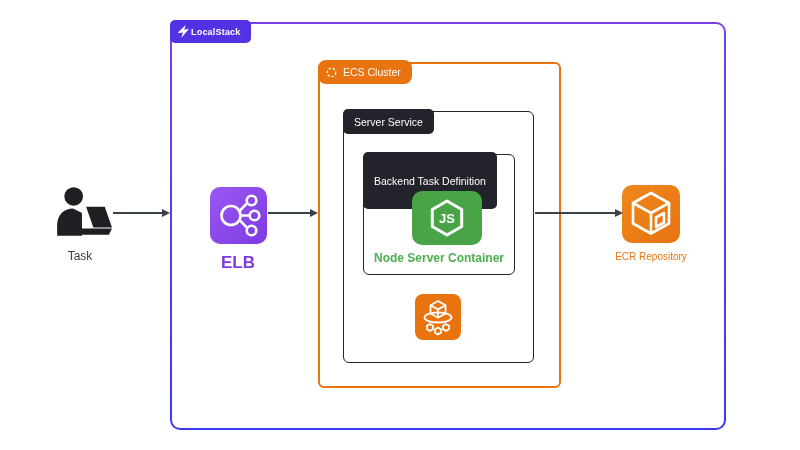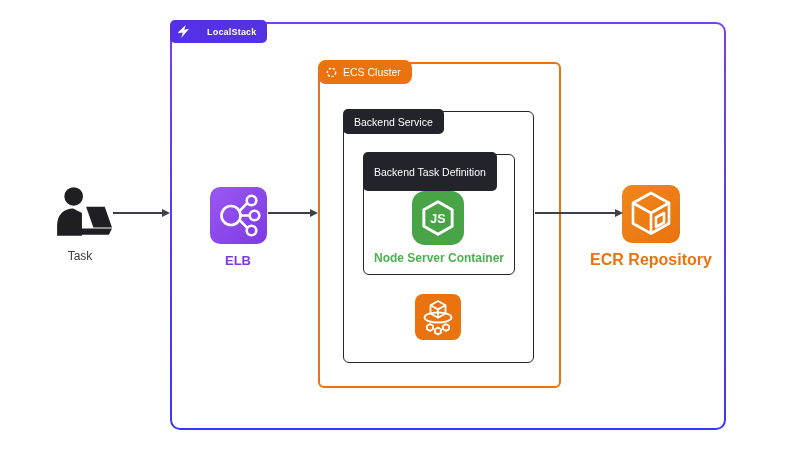--- a/index.html
+++ b/index.html
@@ -9,53 +9,53 @@
     -webkit-font-smoothing:antialiased;
   }
   .abs{position:absolute;}
 
   
   .ls-box{left:170px;top:22px;width:556px;height:408px;border-radius:10px;
     background:linear-gradient(180deg,var(--localstack-border-top,#7a3fe8),var(--localstack-border-bottom,#3a39f0));}
   .ls-box-inner{position:absolute;inset:2px;background:#fff;border-radius:8px;}
 
   .badge{display:flex;align-items:center;color:#fff;white-space:nowrap;}
-  .ls-badge{left:170px;top:20px;height:23px;padding:0 10px 0 7px;gap:17px;
+  .ls-badge{left:170px;top:20px;height:23px;padding:0 10px 0 7px;gap:1px;
     background:var(--localstack-badge,#5431e4);border-radius:5px;font-size:9px;font-weight:bold;letter-spacing:.2px;}
 
   
   .ecs-box{left:318px;top:62px;width:243px;height:326px;border:2px solid var(--orange,#e8730f);border-radius:6px;box-sizing:border-box;}
   .ecs-badge{left:318px;top:60px;height:24px;padding:0 11px 0 8px;gap:6px;
     background:var(--orange,#e8730f);border-radius:8px;font-size:10.5px;font-weight:500;}
 
   
   .svc-box{left:343px;top:111px;width:191px;height:252px;border:1.5px solid var(--dark-border,#23262e);border-radius:6px;box-sizing:border-box;}
   .svc-badge{left:343px;top:109px;height:25px;padding:0 11px;
     background:var(--badge-dark,#23232b);border-radius:5px;font-size:10.5px;font-weight:500;}
 
   
   .task-box{left:363px;top:154px;width:152px;height:121px;border:1.5px solid var(--dark-border,#23262e);border-radius:6px;box-sizing:border-box;}
-  .task-badge{left:363px;top:152px;height:25px;padding:7px 11px;
+  .task-badge{left:363px;top:152px;height:25px;padding:16px 11px;
     background:var(--badge-dark,#23232b);border-radius:5px;font-size:10.5px;font-weight:500;justify-content:center;}
 
   
   .icon-tile{display:flex;align-items:center;justify-content:center;border-radius:10px;}
-  .node-icon{left:412px;top:191px;width:52px;height:54px;background:var(--node-green,#48a447);border-radius:13px;}
+  .node-icon{left:412px;top:191px;width:70px;height:54px;background:var(--node-green,#48a447);}
   .ecssvc-icon{left:415px;top:294px;width:46px;height:46px;background:var(--orange,#e8730f);border-radius:8px;}
   .elb-icon{left:210px;top:187px;width:57px;height:57px;
     background:linear-gradient(135deg,var(--elb-purple-light,#9a58f2),var(--elb-purple,#7e3ae2));}
   .ecr-icon{left:622px;top:185px;width:58px;height:58px;
     background:linear-gradient(135deg,#f0871c,var(--orange,#e8730f));}
 
   
   .lbl{text-align:center;white-space:nowrap;}
   .user-lbl{left:40px;top:249px;width:80px;font-size:12px;font-weight:500;color:var(--label-gray,#3c3c40);}
-  .elb-lbl{left:194px;top:253px;width:88px;font-size:13px;font-weight:600;color:var(--elb-purple,#7e3ae2);}
+  .elb-lbl{left:194px;top:253px;width:88px;font-size:17px;font-weight:600;color:var(--elb-purple,#7e3ae2);}
   .node-lbl{left:363px;top:251px;width:152px;font-size:12px;font-weight:600;color:var(--node-label-green,#4caf50);}
-  .ecr-lbl{left:586px;top:251px;width:130px;font-size:16px;font-weight:700;color:var(--orange,#e8730f);}
+  .ecr-lbl{left:586px;top:251px;width:130px;font-size:10px;font-weight:400;color:var(--orange,#e8730f);}
 
   .user-icon{left:54px;top:186px;}
 
   
   .arrow{height:2px;background:var(--arrow,#3c4149);z-index:5;}
   .arrow::after{content:"";position:absolute;right:-7px;top:-3.5px;width:0;height:0;
     border-left:8px solid var(--arrow,#3c4149);border-top:4.5px solid transparent;border-bottom:4.5px solid transparent;}
   .a1{left:113px;top:212px;width:50px;}
   .a2{left:268px;top:212px;width:43px;}
   .a3{left:535px;top:212px;width:81px;}
@@ -78,21 +78,21 @@
   <div class="abs ecs-box"></div>
   <div class="abs badge ecs-badge">
     <svg width="11" height="11" viewBox="0 0 11 11">
       <circle cx="5.5" cy="5.5" r="4.2" stroke="#ffffff" stroke-width="1.3" fill="none" stroke-dasharray="2.4 1.7"></circle>
     </svg>
     <span>ECS Cluster</span>
   </div>
 
   <div class="abs svc-box"></div>
   <div class="abs badge svc-badge">
-    <span>Backend Service</span>
+    <span>Server Service</span>
   </div>
 
   <div class="abs task-box"></div>
   <div class="abs badge task-badge">
     <span>Backend Task Definition</span>
   </div>
 
   <div class="abs icon-tile node-icon">
     <svg width="54" height="54" viewBox="0 0 54 54">
       <polygon points="27,10 41.7,18.5 41.7,35.5 27,44 12.3,35.5 12.3,18.5" stroke="#ffffff" stroke-width="3" stroke-linejoin="round" fill="none"></polygon>

